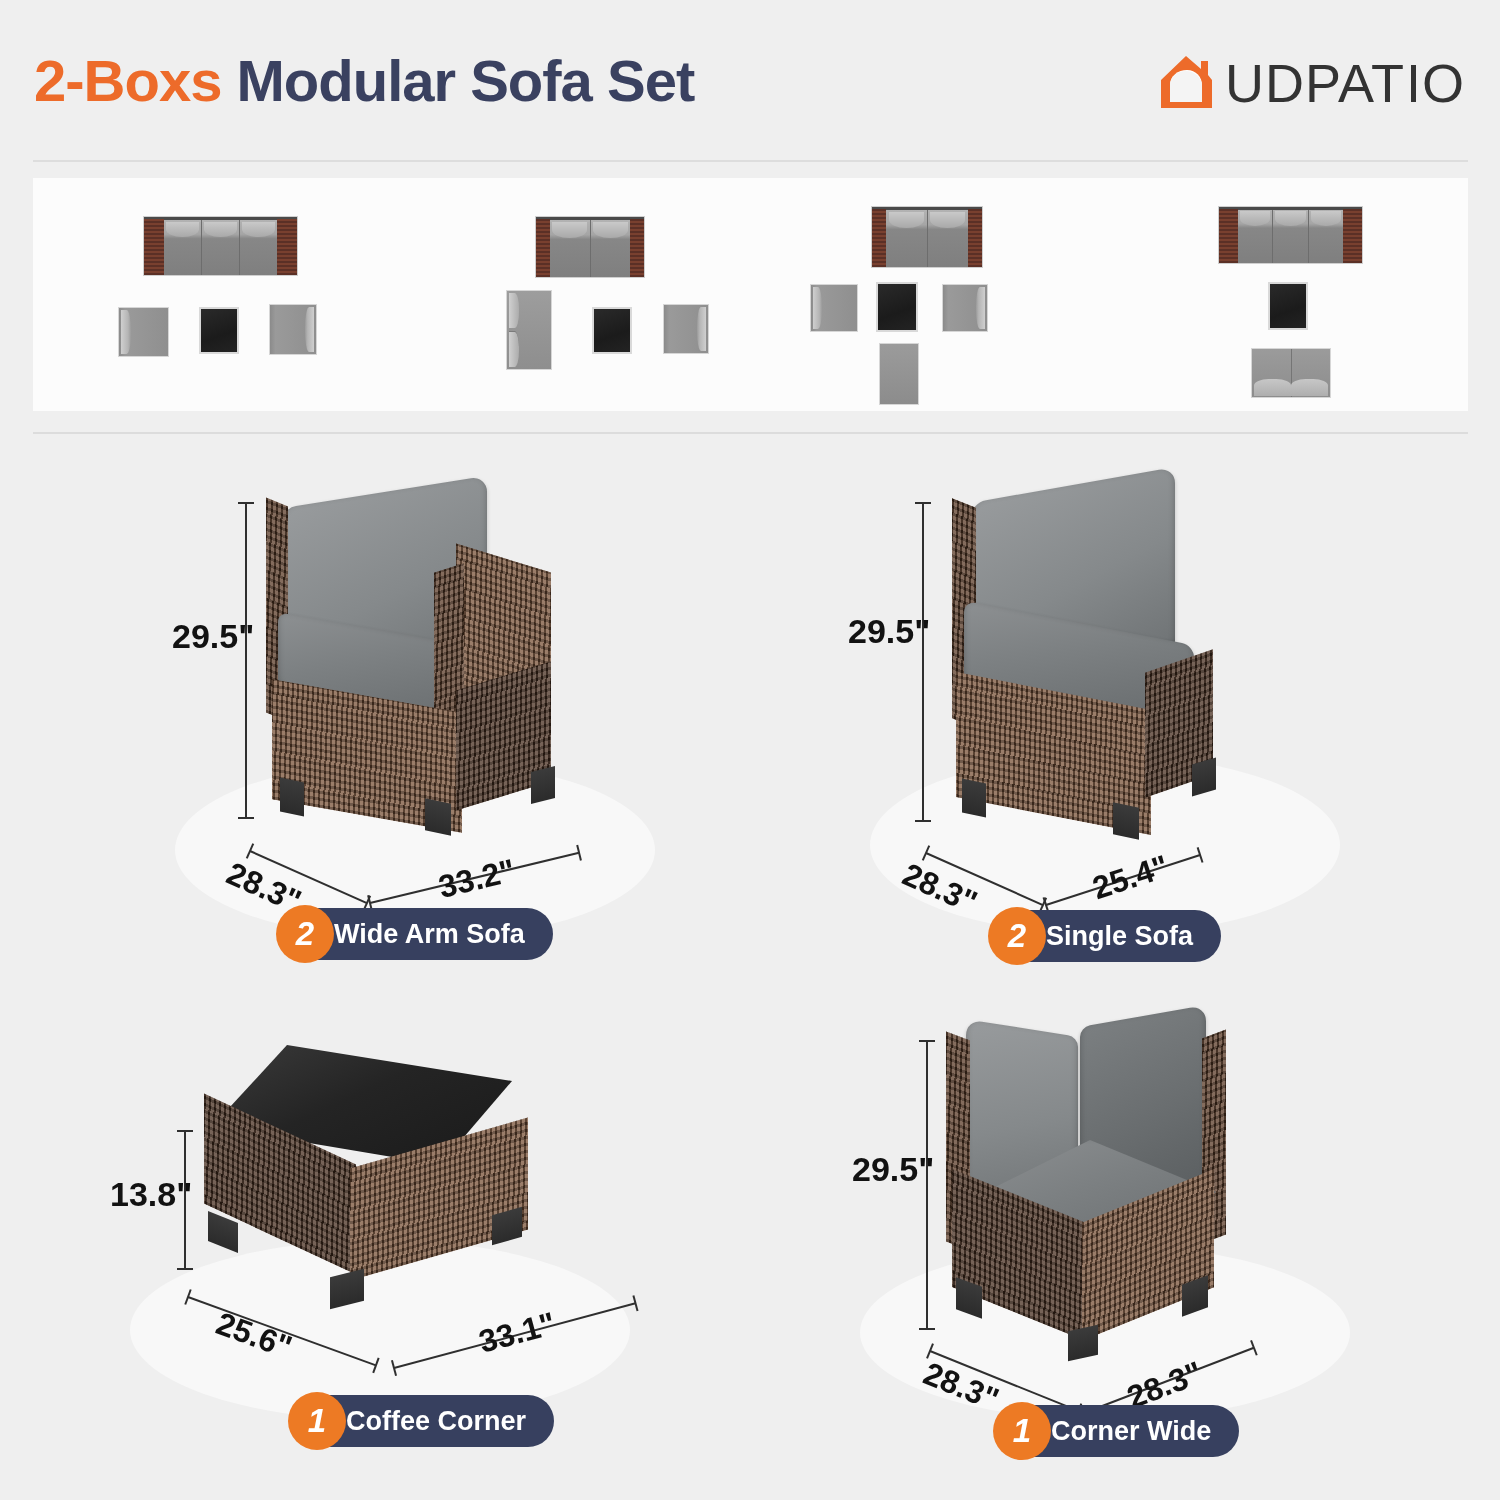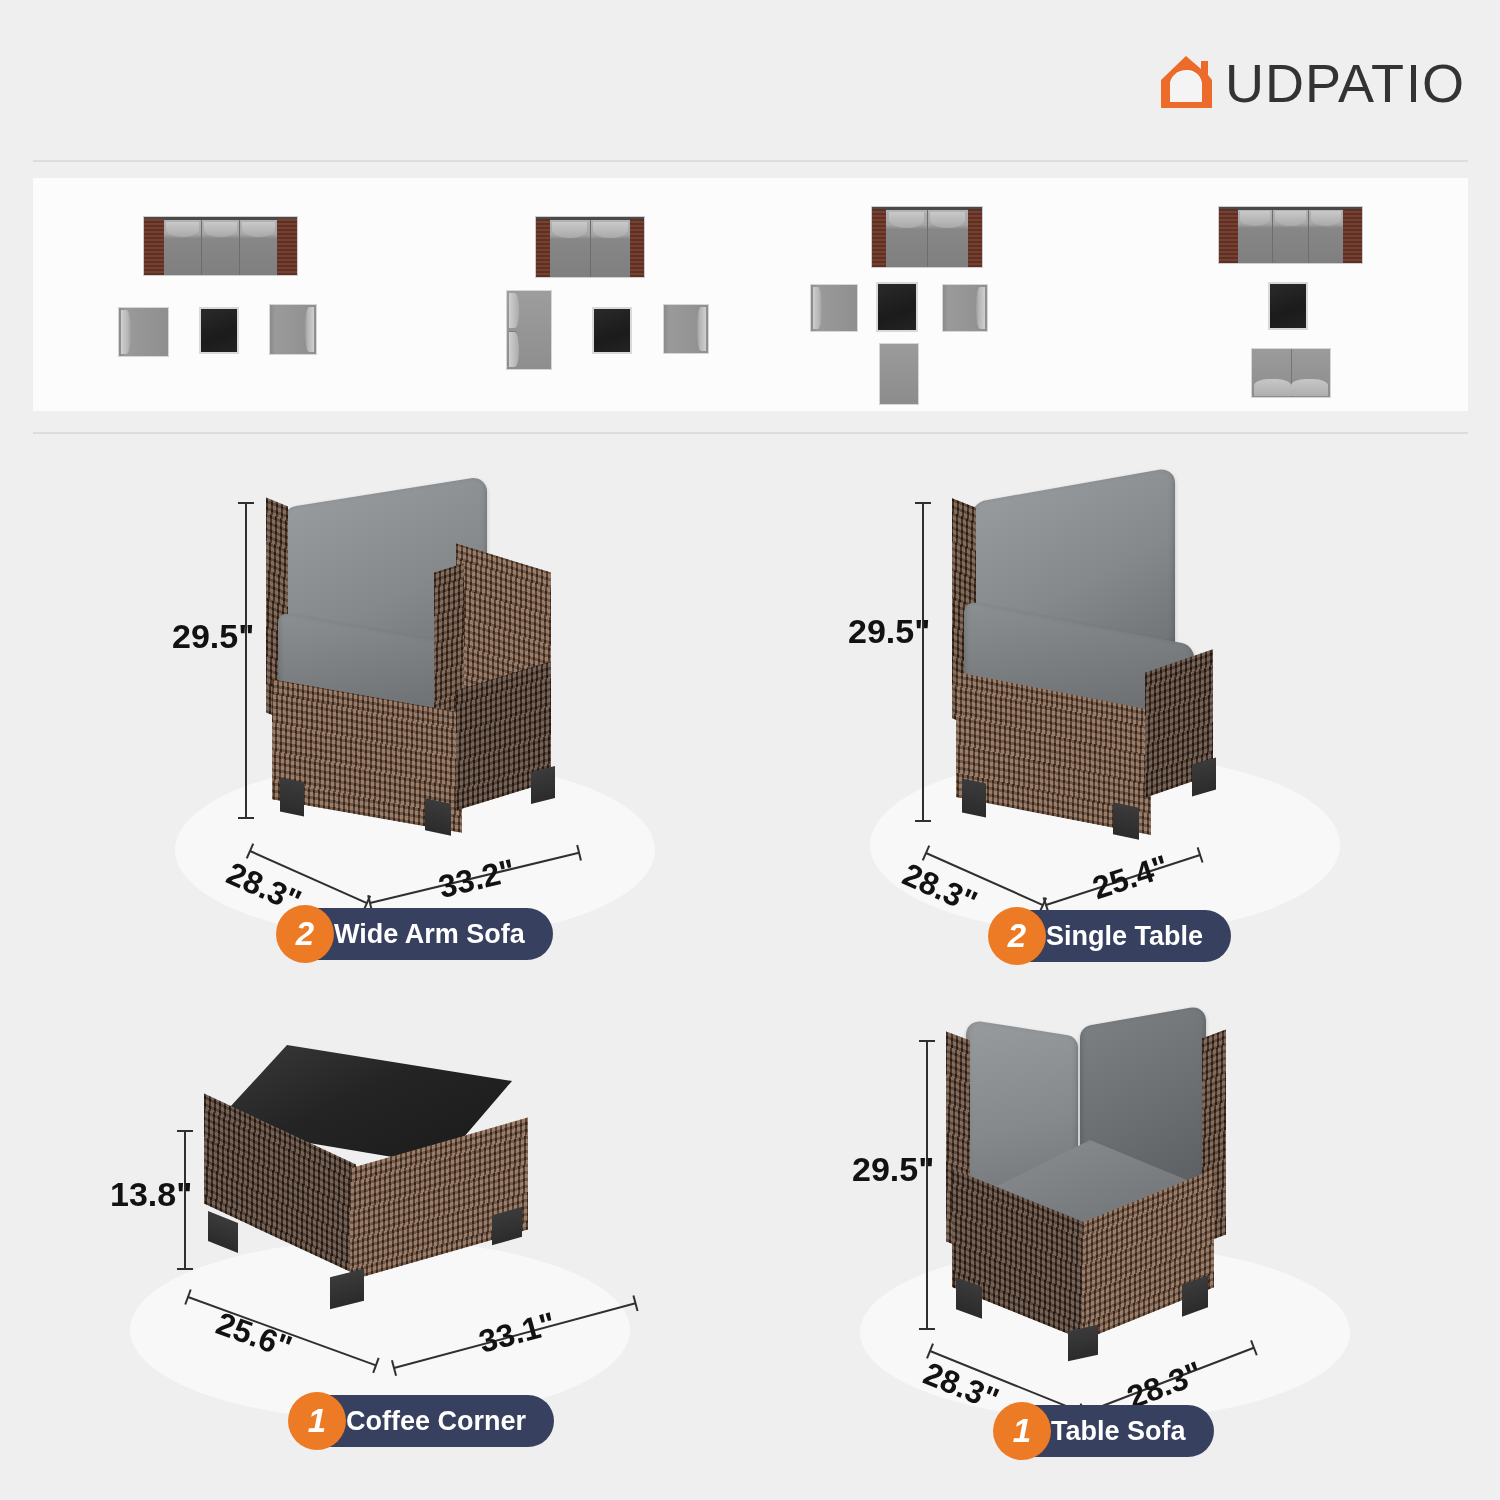--- a/index.html
+++ b/index.html
@@ -194,20 +194,23 @@
   .glass {
     background: linear-gradient(155deg,#3b3b3b 0%,#242424 45%,#1a1a1a 100%);
   }
 </style>
 </head>
 <body>
 
 <div class="page">
 
   <div class="header">
+    <div class="title">
+      <span class="t-orange">2-Boxs</span><span class="t-navy">&nbsp;</span><span class="t-navy">Modular Sofa Set</span>
+    </div>
 
     <div class="logo">
       <svg class="logo-mark" viewBox="0 0 62 62">
         <path d="M4 28 L29 4 L44 17 L44 9 L51 9 L51 23 L55 28 L55 56 L4 56 Z" fill="#ED6B2A"></path>
         <path d="M13 50 L13 33 C13 24 21 18 30 18 C39 18 45 25 45 33 L45 50 Z" fill="#FFFFFF"></path>
         <path d="M13 50 L13 33 C13 24 21 18 30 18 L30 50 Z" fill="#ED6B2A" opacity="0"></path>
         <path d="M13 50 L13 33 C13 25 20 19 29 19 C38 19 45 26 45 34 L45 50 Z" fill="#f4f4f4"></path>
         <path d="M46 50 L46 34 C46 26 39 19 29 19 L29 50 Z" fill="#ED6B2A" opacity="0"></path>
       </svg>
       <span class="logo-text">UDPAT<span class="flip">I</span><span class="flip">O</span></span>
@@ -351,21 +354,21 @@
     <div class="dimtext" style="left:162px;top:396px;font-size:32px;transform:rotate(24deg);transform-origin:left top;">28.3"</div>
 
     <div class="dimline dim-h" style="left:296px;top:444px;width:162px;transform:rotate(-18deg);transform-origin:left center;">
       <div class="cap cap-v" style="left:-1px;"></div>
       <div class="cap cap-v" style="right:-1px;"></div>
     </div>
     <div class="dimtext" style="left:338px;top:412px;font-size:32px;transform:rotate(-18deg);transform-origin:left top;">25.4"</div>
 
     <div class="badge" style="left:240px;top:450px;">
       <div class="num">2</div>
-      <span class="lab">Single Table</span>
+      <span class="lab">Single Sofa</span>
     </div>
   </div>
 
   <div class="cell" style="left:0px;top:1000px;width:750px;height:470px;">
     <div class="shadow-ellipse" style="left:130px;top:240px;width:500px;height:180px;"></div>
 
     <div class="stage" style="left:190px;top:25px;width:430px;height:300px;">
 
       <div class="glass" style="position:absolute;left:22px;top:20px;width:300px;height:120px;
                   clip-path:polygon(25% 0%, 100% 30%, 76% 100%, 0% 68%);"></div>
@@ -445,17 +448,17 @@
     <div class="dimtext" style="left:182px;top:355px;font-size:32px;transform:rotate(22deg);transform-origin:left top;">28.3"</div>
 
     <div class="dimline dim-h" style="left:334px;top:412px;width:182px;transform:rotate(-21deg);transform-origin:left center;">
       <div class="cap cap-v" style="left:-1px;"></div>
       <div class="cap cap-v" style="right:-1px;"></div>
     </div>
     <div class="dimtext" style="left:372px;top:382px;font-size:32px;transform:rotate(-21deg);transform-origin:left top;">28.3"</div>
 
     <div class="badge" style="left:245px;top:405px;">
       <div class="num">1</div>
-      <span class="lab">Table Sofa</span>
+      <span class="lab">Corner Wide</span>
     </div>
   </div>
 
 </div>
 
 </body></html>

